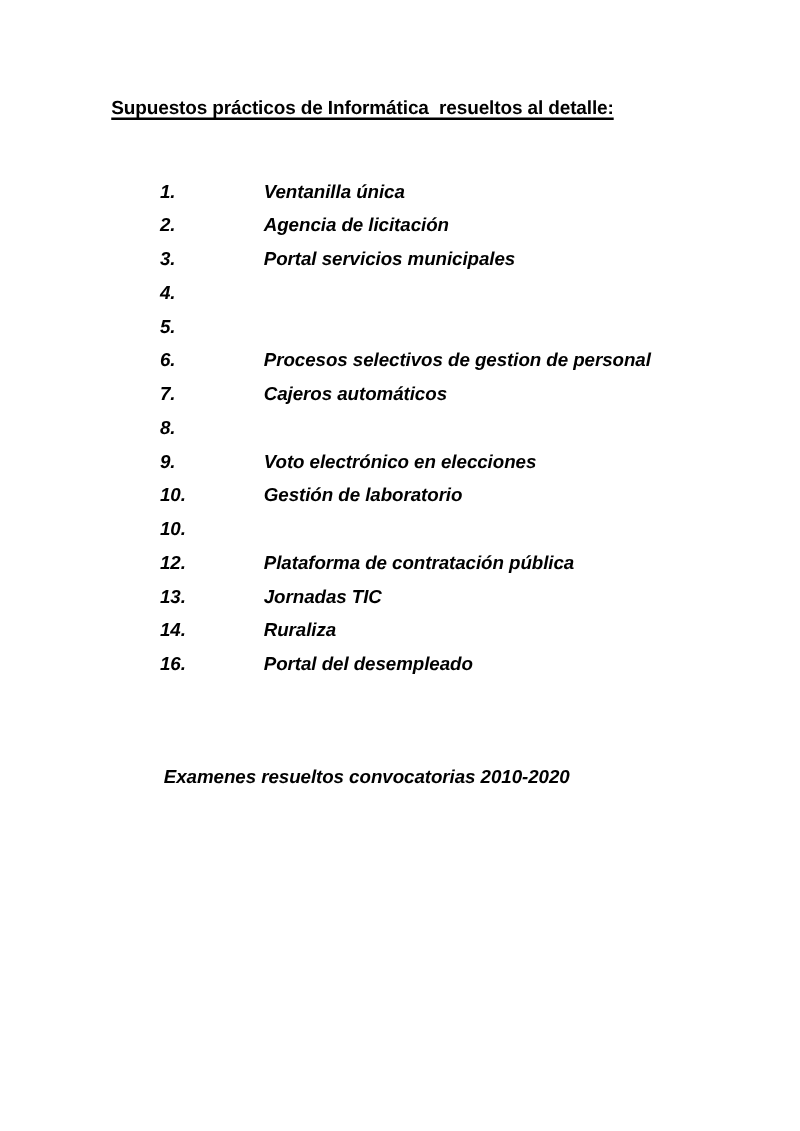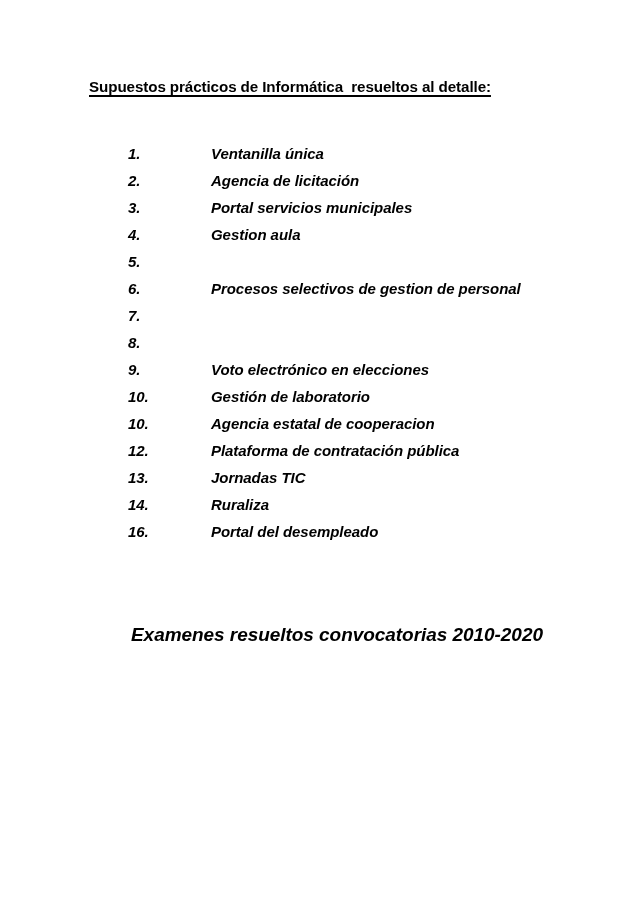--- a/index.html
+++ b/index.html
@@ -74,22 +74,22 @@
   .task-label {
     position: absolute;
     left: 167px;
     top: 0;
     margin-left: 44px;
   }
 
   .doc-footer {
     position: absolute;
     left: 131px;
-    top: 621px;
-    font-size: 19px;
+    top: 608px;
+    font-size: 15px;
     font-weight: bold;
     font-style: italic;
     letter-spacing: -0.05px;
     line-height: 27px;
     white-space: pre;
     text-align: right;
   }
 </style>
 </head>
 <body>
@@ -106,46 +106,45 @@
     <li class="task-item">
       <span class="task-num">2.</span>
       <span class="task-label">Agencia de licitación</span>
     </li>
     <li class="task-item">
       <span class="task-num">3.</span>
       <span class="task-label">Portal servicios municipales</span>
     </li>
     <li class="task-item">
       <span class="task-num">4.</span>
-      <span class="task-label">Gestion aula</span>
     </li>
     <li class="task-item">
       <span class="task-num">5.</span>
     </li>
     <li class="task-item">
       <span class="task-num">6.</span>
       <span class="task-label">Procesos selectivos de gestion de personal</span>
     </li>
     <li class="task-item">
       <span class="task-num">7.</span>
+      <span class="task-label">Cajeros automáticos</span>
     </li>
     <li class="task-item">
       <span class="task-num">8.</span>
     </li>
     <li class="task-item">
       <span class="task-num">9.</span>
       <span class="task-label">Voto electrónico en elecciones</span>
     </li>
     <li class="task-item">
       <span class="task-num">10.</span>
       <span class="task-label">Gestión de laboratorio</span>
     </li>
     <li class="task-item">
       <span class="task-num">10.</span>
-      <span class="task-label">Agencia estatal de cooperacion</span>
     </li>
     <li class="task-item">
       <span class="task-num">12.</span>
       <span class="task-label">Plataforma de contratación pública</span>
     </li>
     <li class="task-item">
       <span class="task-num">13.</span>
       <span class="task-label">Jornadas TIC</span>
     </li>
     <li class="task-item">

